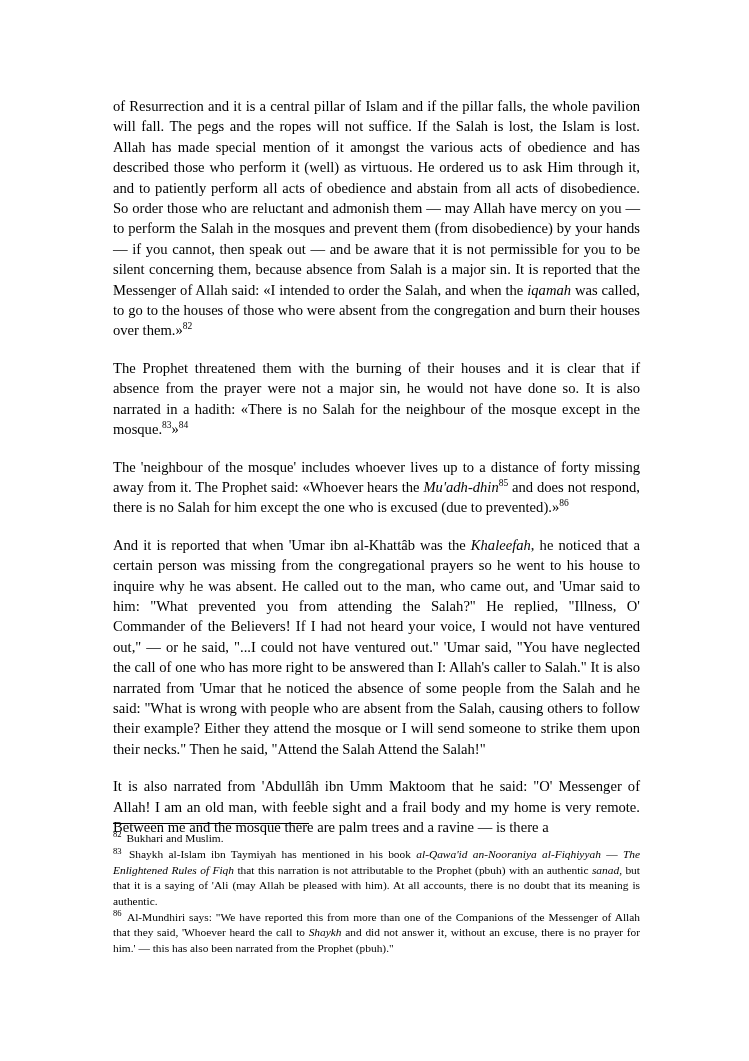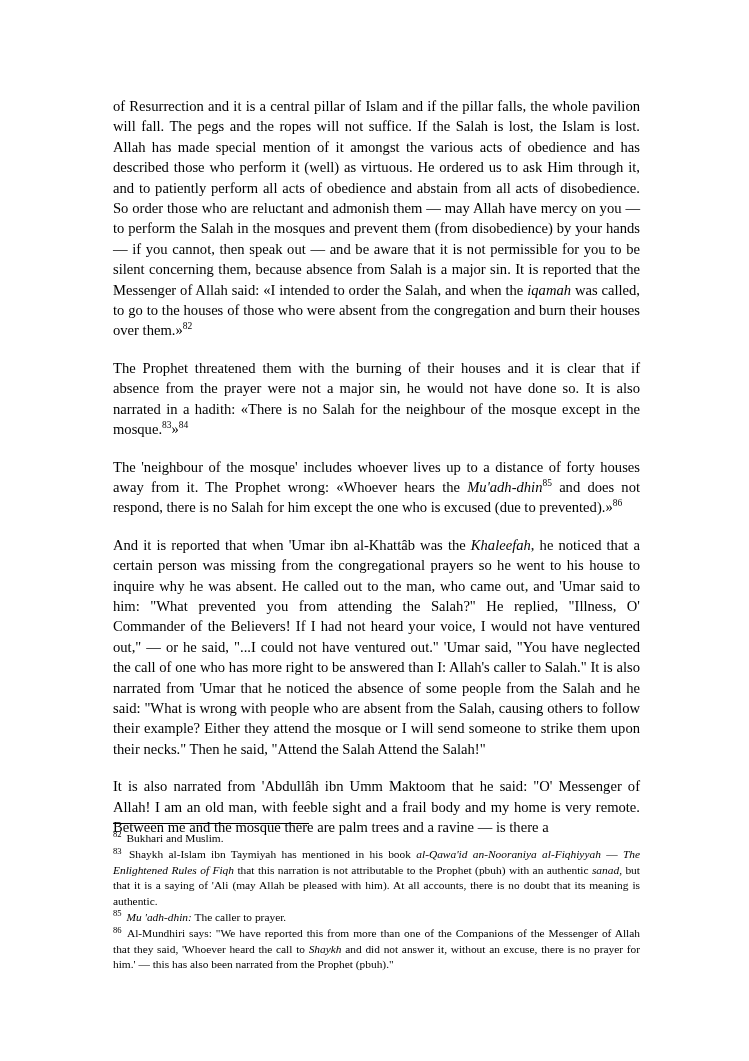--- a/index.html
+++ b/index.html
@@ -78,28 +78,27 @@
   }
 </style>
 </head>
 <body>
 
 <div class="page">
 
   <div class="content" id="body-column">
       <p class="body-par"><span>of Resurrection and it is a central pillar of Islam and if the pillar falls, the whole pavilion will fall. The pegs and the ropes will not suffice. If the Salah is lost, the Islam is lost. Allah has made special mention of it amongst the various acts of obedience and has described those who perform it (well) as virtuous. He ordered us to ask Him through it, and to patiently perform all acts of obedience and abstain from all acts of disobedience. So order those who are reluctant and admonish them — may Allah have mercy on you — to perform the Salah in the mosques and prevent them (from disobedience) by your hands — if you cannot, then speak out — and be aware that it is not permissible for you to be silent concerning them, because absence from Salah is a major sin. It is reported that the Messenger of Allah said: «I intended to order the Salah, and when the </span><span class="it">iqamah</span><span> was called, to go to the houses of those who were absent from the congregation and burn their houses over them.»</span><sup>82</sup></p>
       <p class="body-par"><span>The Prophet threatened them with the burning of their houses and it is clear that if absence from the prayer were not a major sin, he would not have done so. It is also narrated in a hadith: «There is no Salah for the neighbour of the mosque except in the mosque.</span><sup>83</sup><span>»</span><sup>84</sup></p>
-      <p class="body-par"><span>The 'neighbour of the mosque' includes whoever lives up to a distance of forty houses away from it. The Prophet wrong: «Whoever hears the </span><span class="it">Mu'adh-dhin</span><sup>85</sup><span> and does not respond, there is no Salah for him except the one who is excused (due to prevented).»</span><sup>86</sup></p>
+      <p class="body-par"><span>The 'neighbour of the mosque' includes whoever lives up to a distance of forty missing away from it. The Prophet said: «Whoever hears the </span><span class="it">Mu'adh-dhin</span><sup>85</sup><span> and does not respond, there is no Salah for him except the one who is excused (due to prevented).»</span><sup>86</sup></p>
       <p class="body-par"><span>And it is reported that when 'Umar ibn al-Khattâb was the </span><span class="it">Khaleefah</span><span>, he noticed that a certain person was missing from the congregational prayers so he went to his house to inquire why he was absent. He called out to the man, who came out, and 'Umar said to him: "What prevented you from attending the Salah?" He replied, "Illness, O' Commander of the Believers! If I had not heard your voice, I would not have ventured out," — or he said, "...I could not have ventured out." 'Umar said, "You have neglected the call of one who has more right to be answered than I: Allah's caller to Salah." It is also narrated from 'Umar that he noticed the absence of some people from the Salah and he said: "What is wrong with people who are absent from the Salah, causing others to follow their example? Either they attend the mosque or I will send someone to strike them upon their necks." Then he said, "Attend the Salah Attend the Salah!"</span></p>
       <p class="body-par"><span>It is also narrated from 'Abdullâh ibn Umm Maktoom that he said: "O' Messenger of Allah! I am an old man, with feeble sight and a frail body and my home is very remote. Between me and the mosque there are palm trees and a ravine — is there a</span></p>
     </div>
 
   <div class="footnotes">
     <div class="fn-rule"></div>
     <div id="footnote-list">
         <p class="fn fn-hang"><span class="fn-num">82</span><span> Bukhari and Muslim.</span></p>
         <p class="fn fn-hang"><span class="fn-num">83</span><span> Shaykh al-Islam ibn Taymiyah has mentioned in his book </span><span class="it">al-Qawa'id an-Nooraniya al-Fiqhiyyah</span><span> — </span><span class="it">The Enlightened Rules of Fiqh</span><span> that this narration is not attributable to the Prophet (pbuh) with an authentic </span><span class="it">sanad</span><span>, but that it is a saying of 'Ali (may Allah be pleased with him). At all accounts, there is no doubt that its meaning is authentic.</span></p>
-        <p class="fn fn-hang"><span class="fn-num">85</span><span> </span><span class="it">Mu 'adh-dhin:</span><span> The caller to prayer.</span></p>
         <p class="fn fn-hang"><span class="fn-num">86</span><span> Al-Mundhiri says: "We have reported this from more than one of the Companions of the Messenger of Allah that they said, 'Whoever heard the call to </span><span class="it">Shaykh</span><span> and did not answer it, without an excuse, there is no prayer for him.' — this has also been narrated from the Prophet (pbuh)."</span></p>
       </div>
   </div>
 
 </div>
 
 </body></html>

